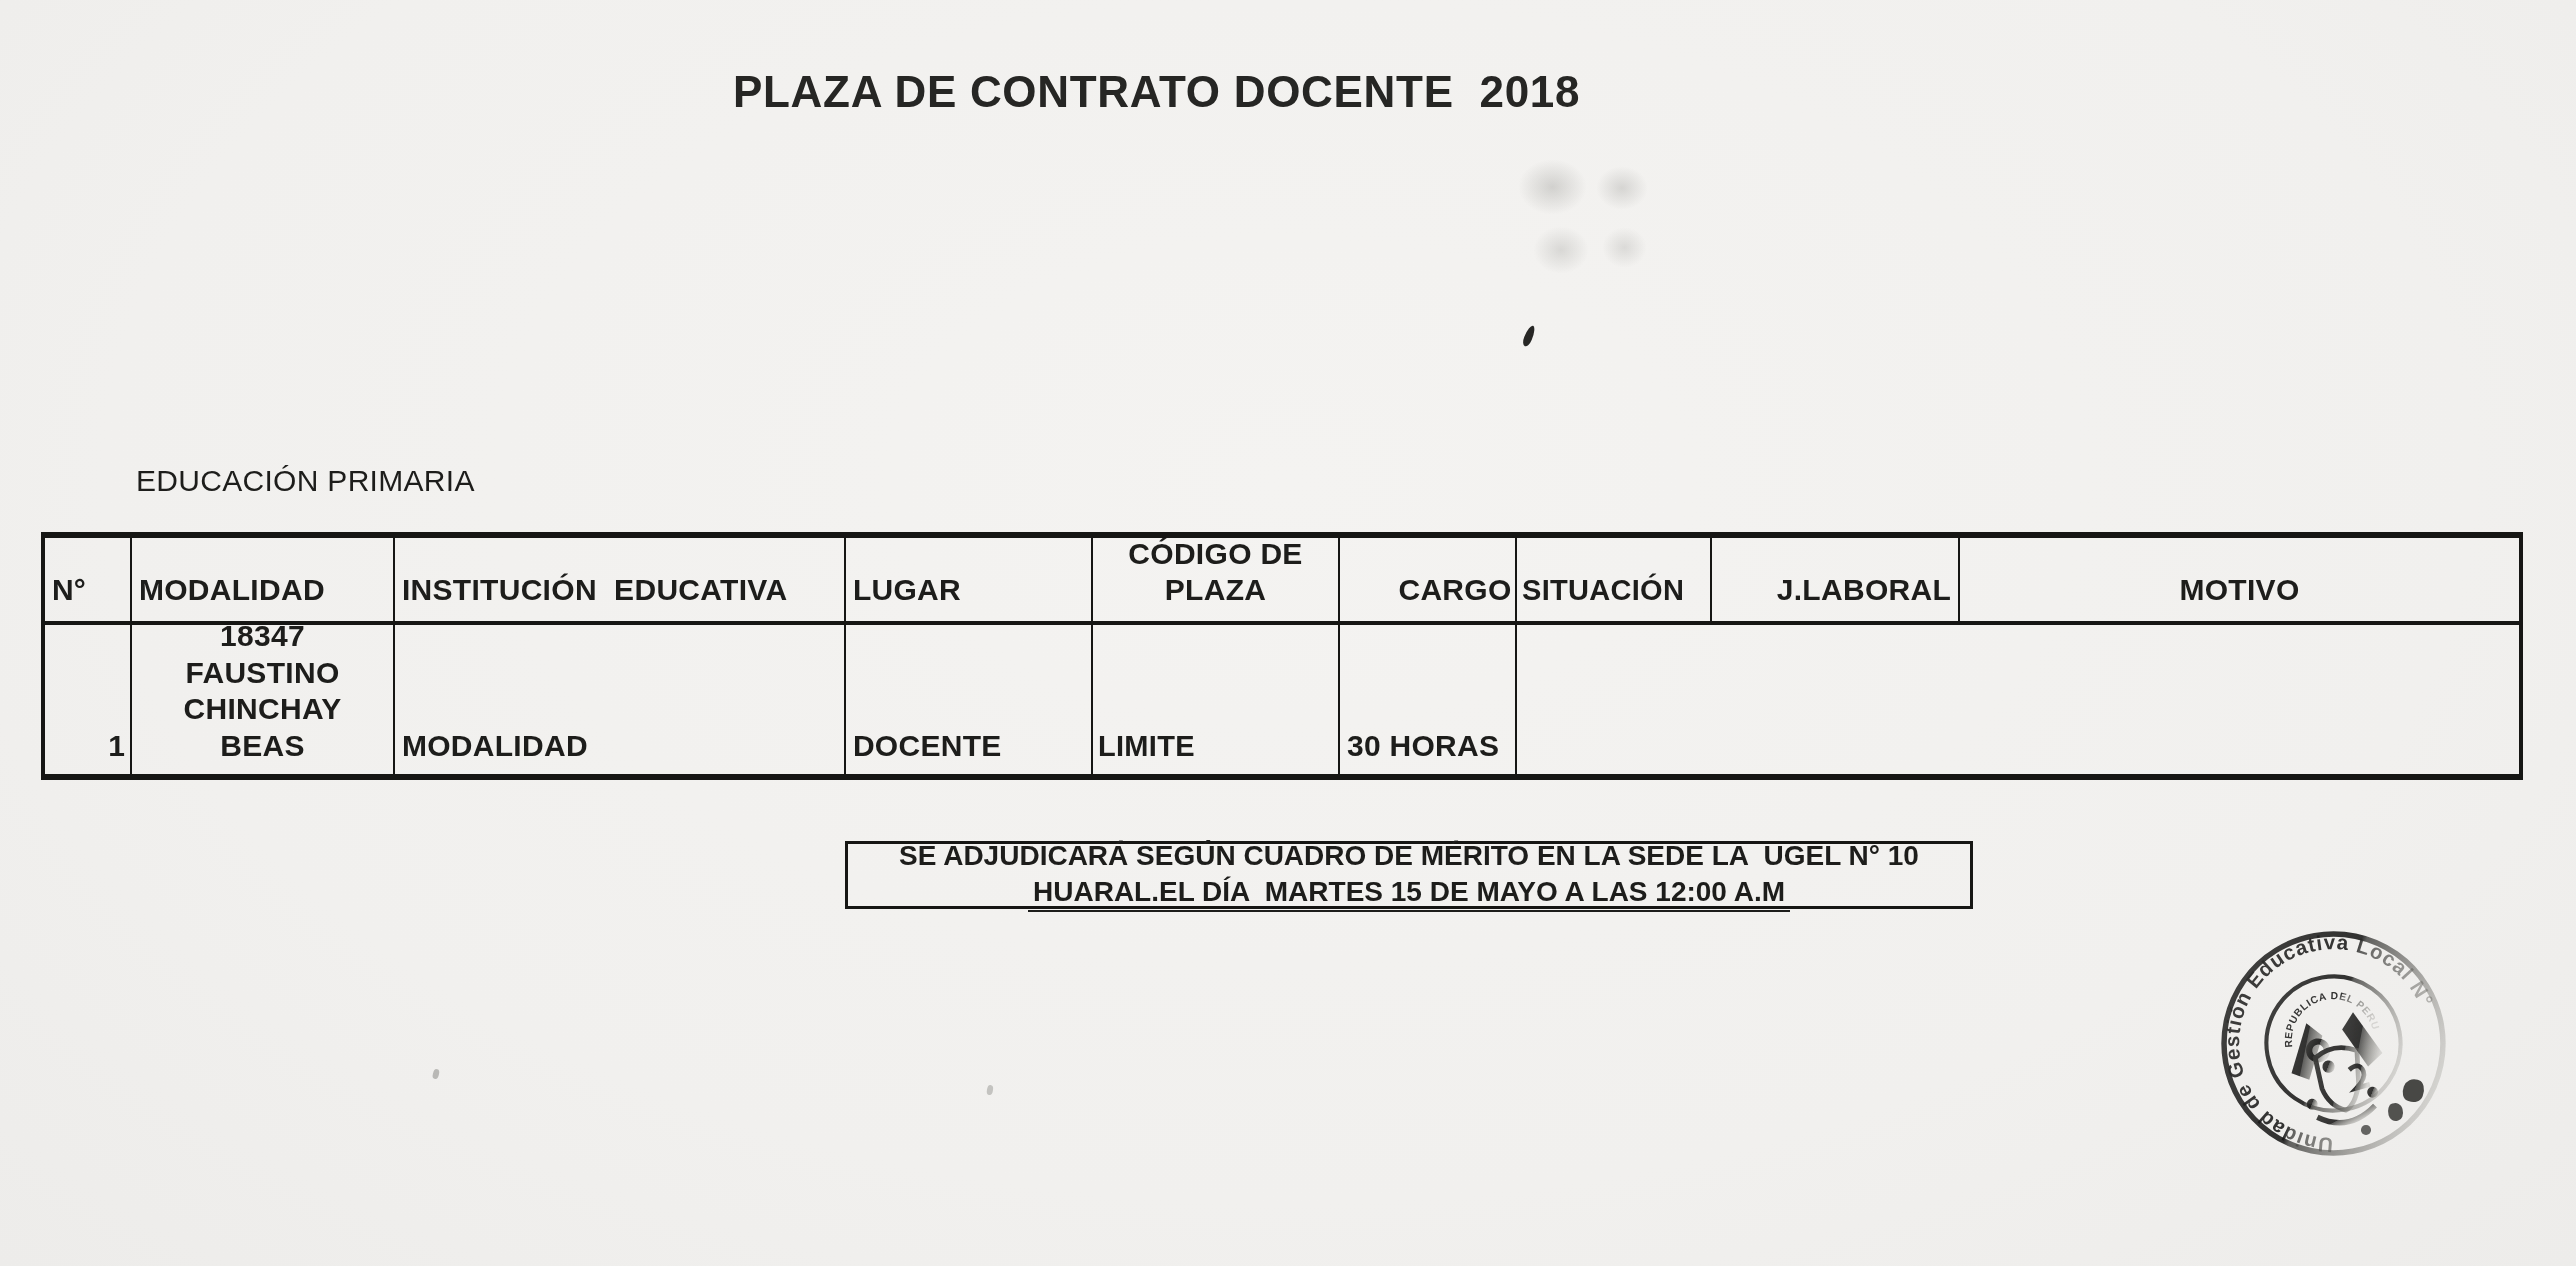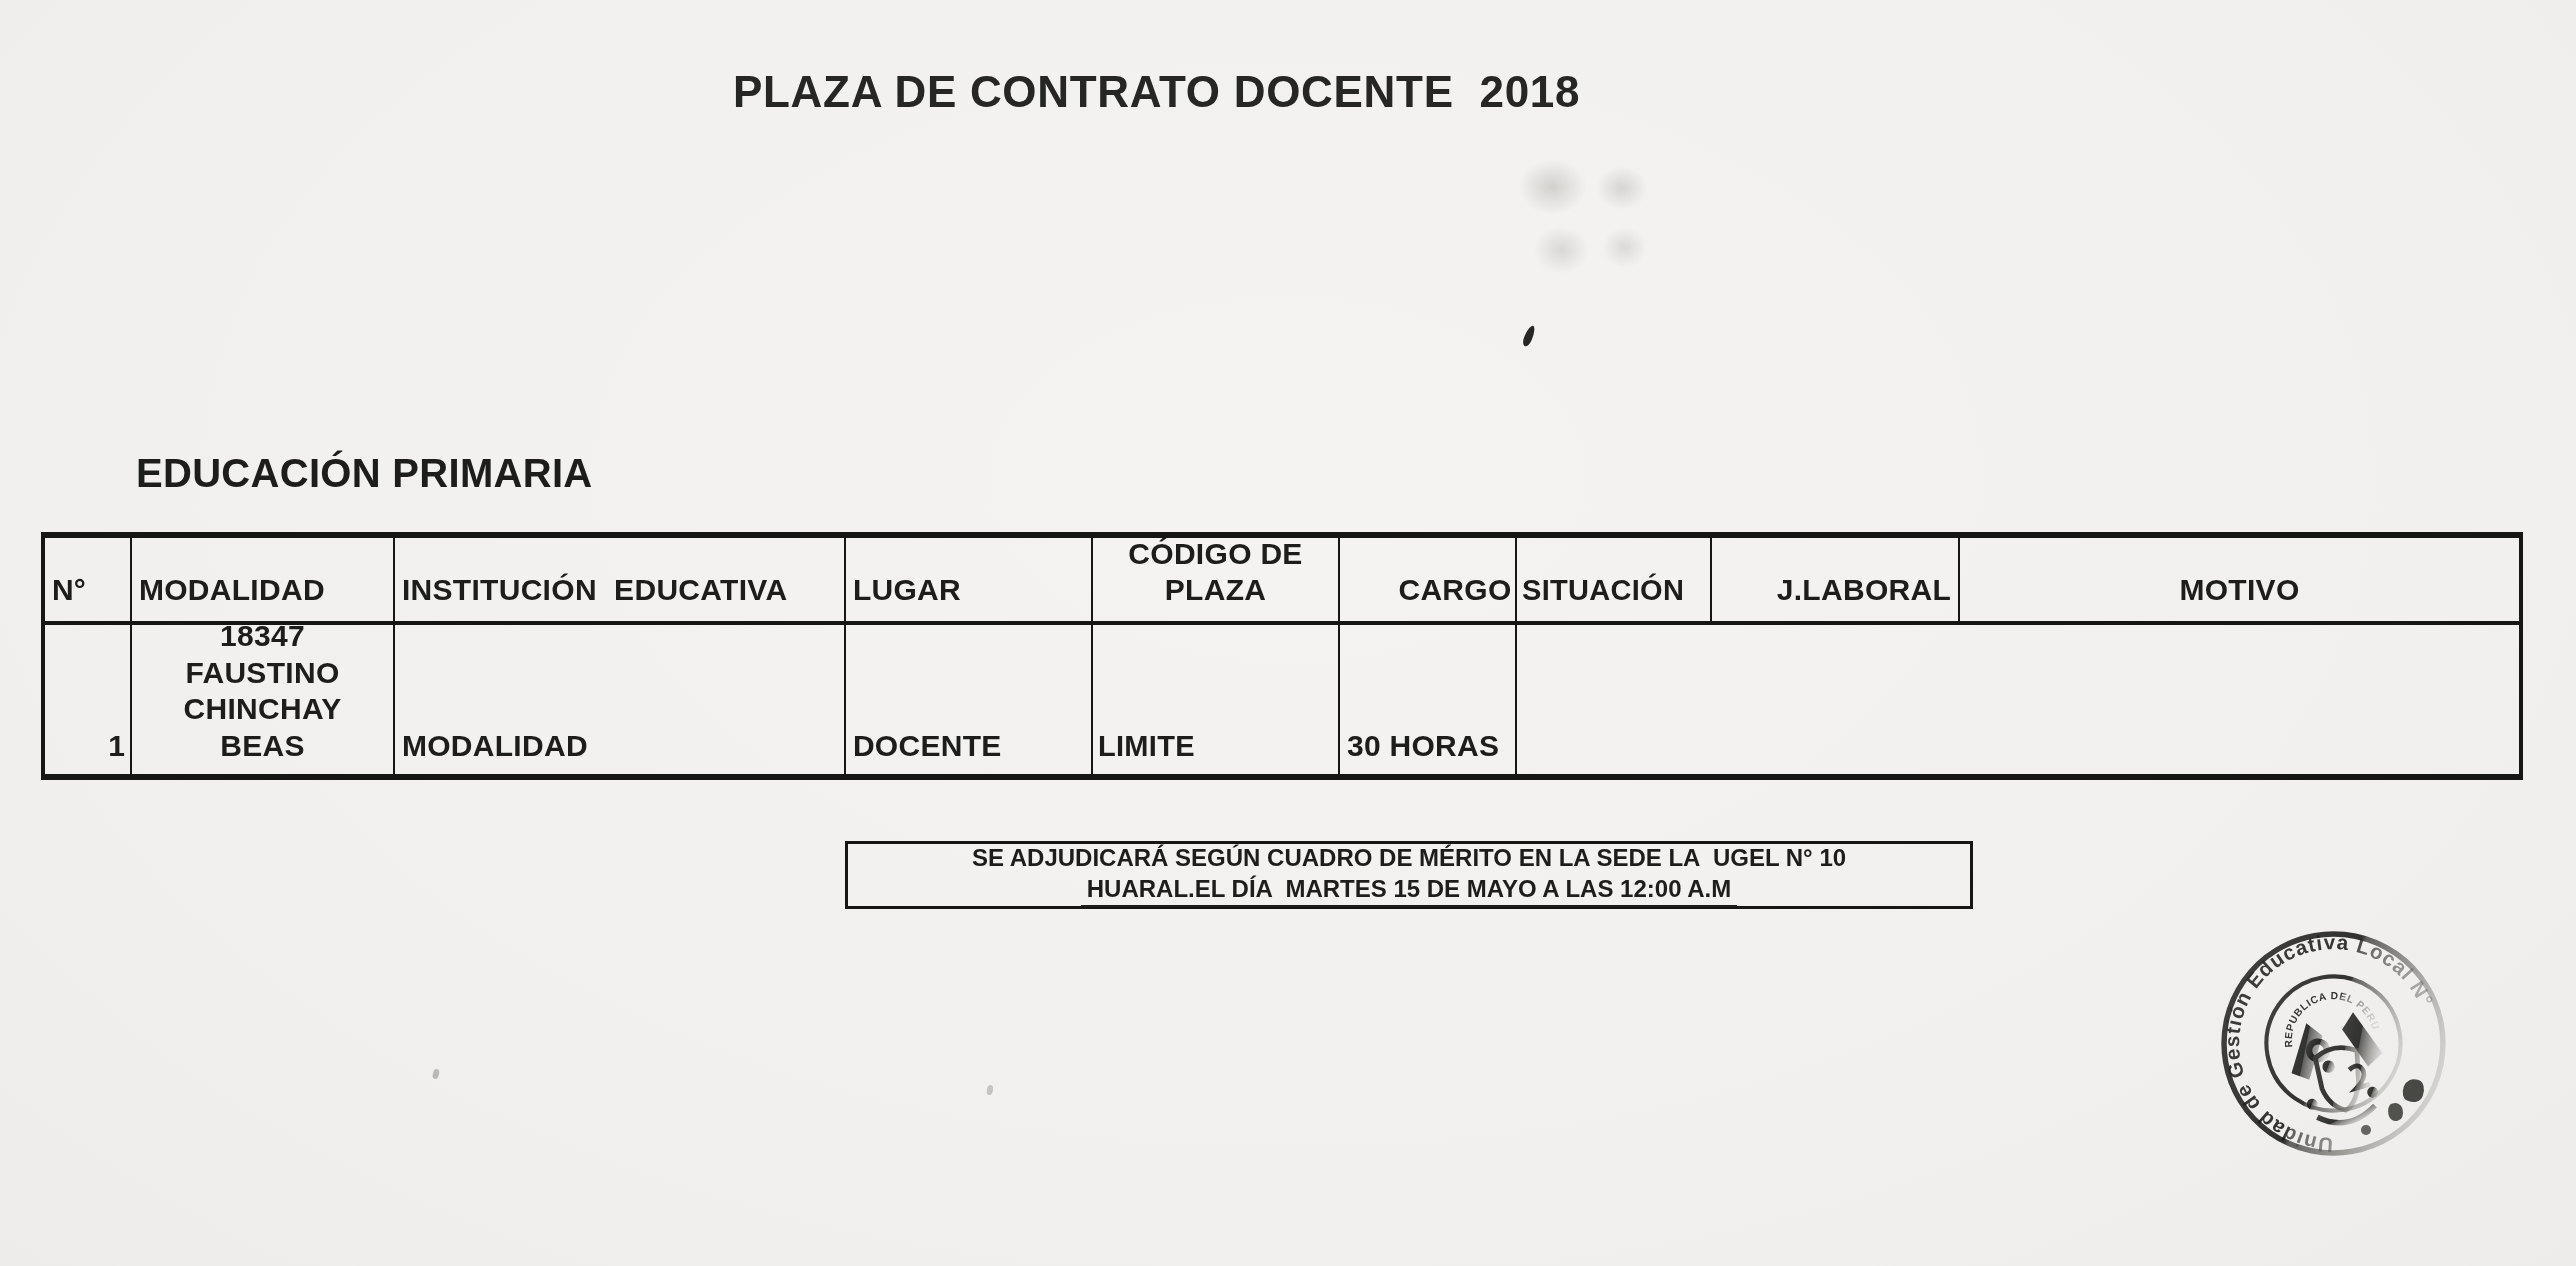--- a/index.html
+++ b/index.html
@@ -12,22 +12,22 @@
     position:relative;width:2576px;height:1266px;
     background:radial-gradient(ellipse at 50% 38%, #f4f3f1 0%, #f1f0ee 65%, #edecea 100%);
     color:#1d1d1b;
   }
   .doc-title{
     position:absolute;left:733px;top:67px;
     font-size:44px;font-weight:bold;letter-spacing:0.7px;
     color:#262624;white-space:pre;
   }
   .section-heading{
-    position:absolute;left:136px;top:451px;
-    font-size:40px;font-weight:bold;letter-spacing:0.3px;white-space:pre;
+    position:absolute;left:136px;top:464px;
+    font-size:30px;font-weight:normal;letter-spacing:0.3px;white-space:pre;
   }
   
   .plaza-table{
     position:absolute;left:41px;top:532px;
     display:grid;
     grid-template-columns:87px 263px 451px 247px 247px 177px 195px 248px 559px;
     grid-template-rows:87px 149px;
     border:4.1px solid #161614;
     border-top-width:6.2px;
     border-bottom-width:6.9px;
@@ -51,21 +51,21 @@
   .cell.situ{font-size:29px;padding-left:5px;padding-right:2.7px;}
   .cell.cargo-h{padding-right:3.4px;}
   .cell.inst-d{padding-bottom:18px;}
   .cell.num-d{padding-right:4.8px;padding-bottom:9.6px;}
   .cell.data{padding-bottom:9.6px;}
   
   .notice{
     position:absolute;left:845px;top:841px;width:1128px;height:68px;
     border:3.4px solid #161614;box-sizing:border-box;
     display:flex;flex-direction:column;align-items:center;justify-content:center;
-    font-weight:bold;font-size:24px;line-height:1.28;color:#1d1d1b;
+    font-weight:bold;font-size:28px;line-height:1.28;color:#1d1d1b;
   }
   .notice .ln{white-space:pre;}
   .notice .ln.underlined{border-bottom:2.7px solid #1d1d1b;padding:0 5.5px 0.7px 5.5px;}
   
   .stamp-wrap{
     position:absolute;left:2183px;top:893px;width:301px;height:301px;
     transform:rotate(-10deg);
     opacity:0.93;
   }
   .stamp-wrap svg{width:301px;height:301px;display:block;}

